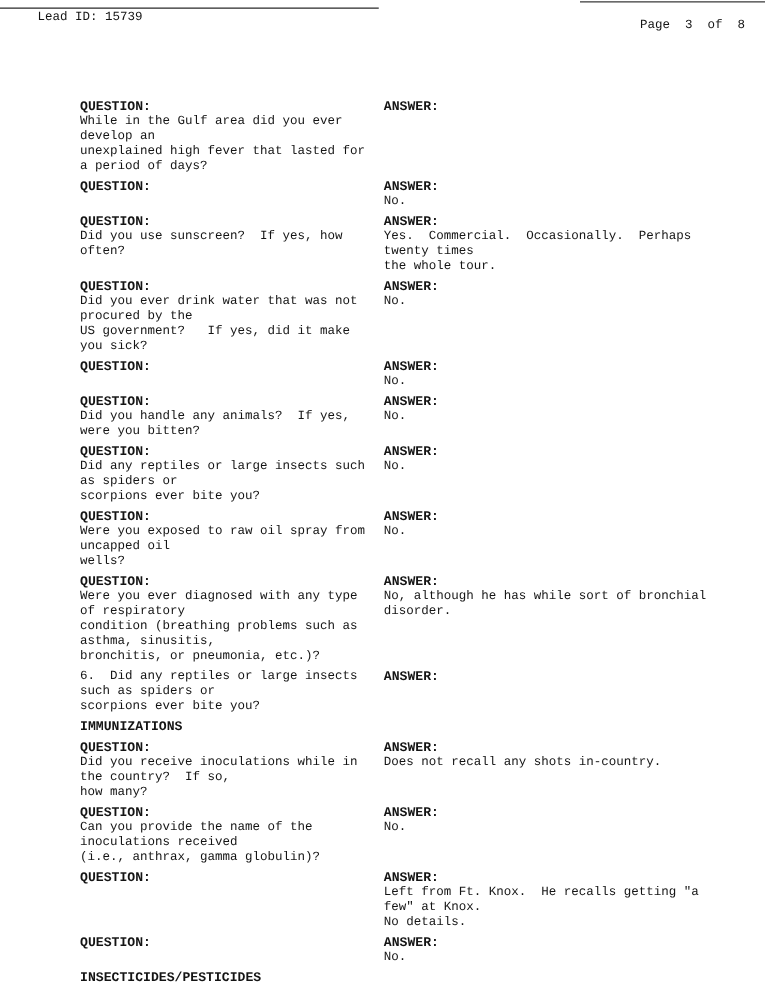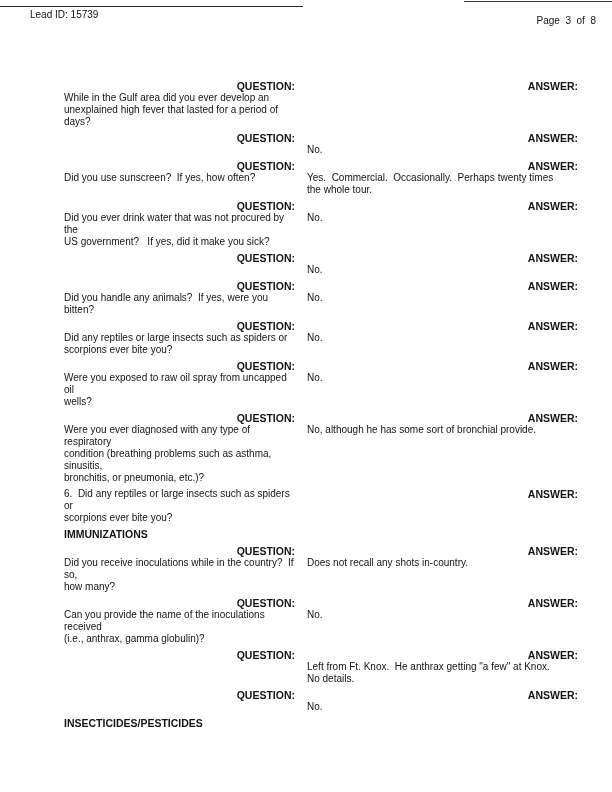--- a/index.html
+++ b/index.html
@@ -2,21 +2,21 @@
 <html><head>
 <meta charset="utf-8">
 <style>
   html, body { margin: 0; padding: 0; background: #e8e8e8; }
   .page {
     position: relative;
     width: 612px;
     height: 792px;
     margin: 0 auto;
     background: #ffffff;
-    font-family: Liberation Sans, sans-serif;
+    font-family: Liberation Mono, monospace;
     color: #141414;
     overflow: hidden;
     box-shadow: 0 0 4px rgba(0,0,0,.25);
   }
   .scan-line-top-left {
     position: absolute; top: 6px; left: 0;
     width: 303px; height: 1px; background: #2a2a2a;
   }
   .scan-line-top-right {
     position: absolute; top: 1px; right: 0;
@@ -37,21 +37,20 @@
     display: grid;
     grid-template-columns: 243px 1fr;
     margin-bottom: 4px;
   }
   .q-col { padding-right: 12px; }
   .a-col { }
   .label {
     font-weight: bold;
     font-size: 10.5px;
     line-height: 12px;
-    text-align: right;
   }
   .text {
     font-size: 10px;
     line-height: 12px;
     white-space: pre-wrap;
   }
   .section-heading {
     font-weight: bold;
     font-size: 10.5px;
     line-height: 12px;
@@ -152,21 +151,21 @@
       </div>
       <div class="qa-row">
         <div class="q-col">
           <div class="label">QUESTION:</div>
           <div class="text">Were you ever diagnosed with any type of respiratory
 condition (breathing problems such as asthma, sinusitis,
 bronchitis, or pneumonia, etc.)?</div>
         </div>
         <div class="a-col">
           <div class="label">ANSWER:</div>
-          <div class="text">No, although he has some sort of bronchial provide.</div>
+          <div class="text">No, although he has while sort of bronchial disorder.</div>
         </div>
       </div>
       <div class="qa-row">
         <div class="q-col">
           <div class="text">6.  Did any reptiles or large insects such as spiders or
 scorpions ever bite you?</div>
         </div>
         <div class="a-col">
           <div class="label">ANSWER:</div>
           <div class="text"></div>
@@ -194,21 +193,21 @@
           <div class="label">ANSWER:</div>
           <div class="text">No.</div>
         </div>
       </div>
       <div class="qa-row">
         <div class="q-col">
           <div class="label">QUESTION:</div>
         </div>
         <div class="a-col">
           <div class="label">ANSWER:</div>
-          <div class="text">Left from Ft. Knox.  He anthrax getting "a few" at Knox.
+          <div class="text">Left from Ft. Knox.  He recalls getting "a few" at Knox.
 No details.</div>
         </div>
       </div>
       <div class="qa-row">
         <div class="q-col">
           <div class="label">QUESTION:</div>
         </div>
         <div class="a-col">
           <div class="label">ANSWER:</div>
           <div class="text">No.</div>

